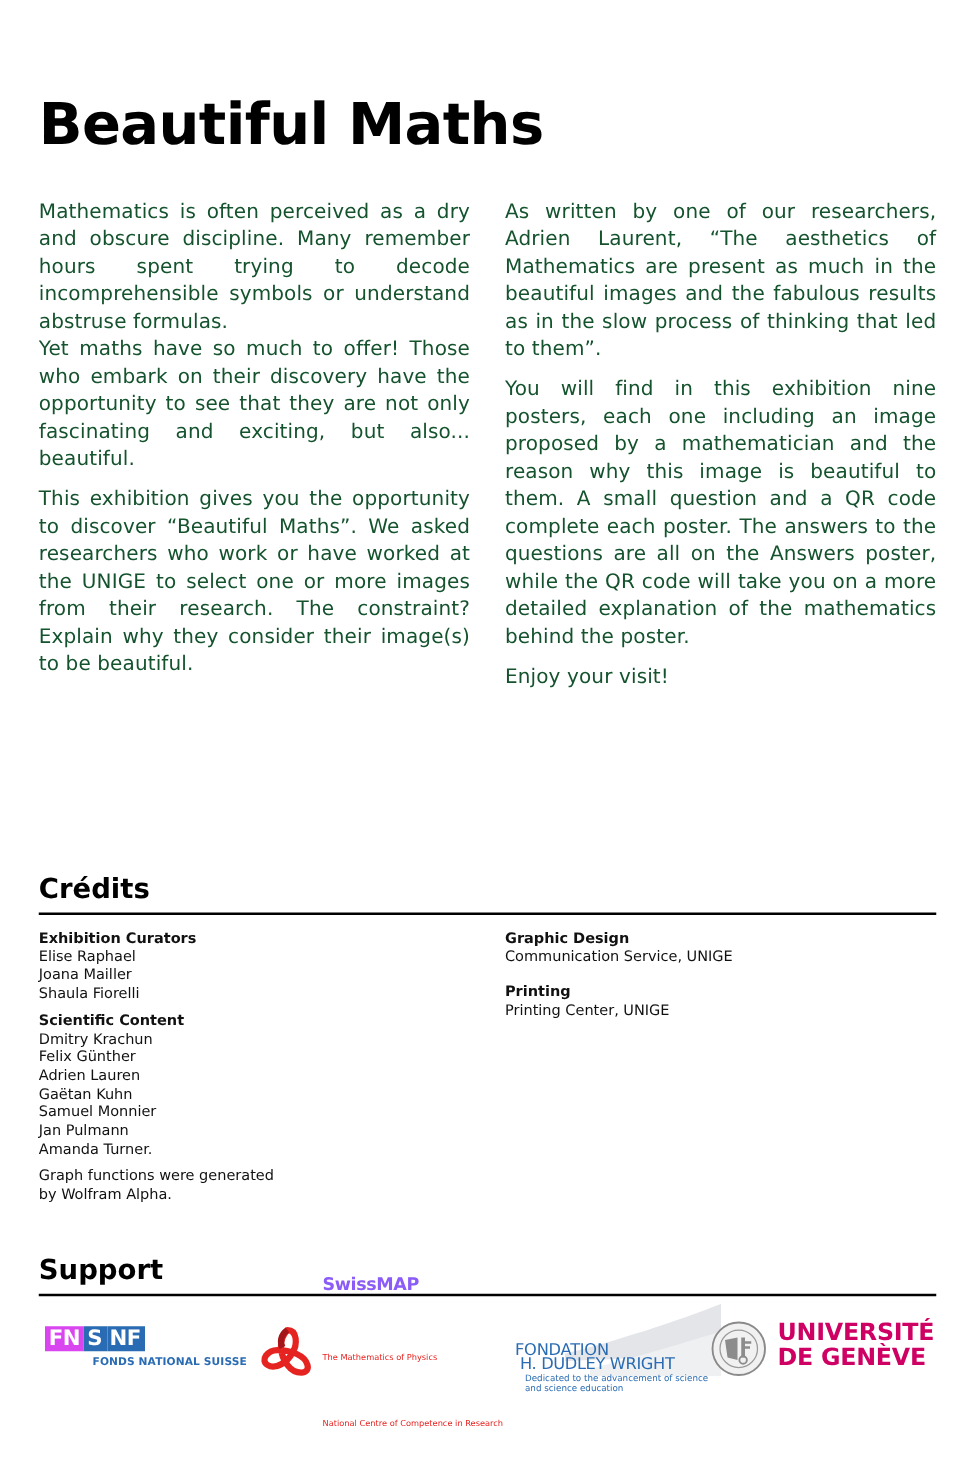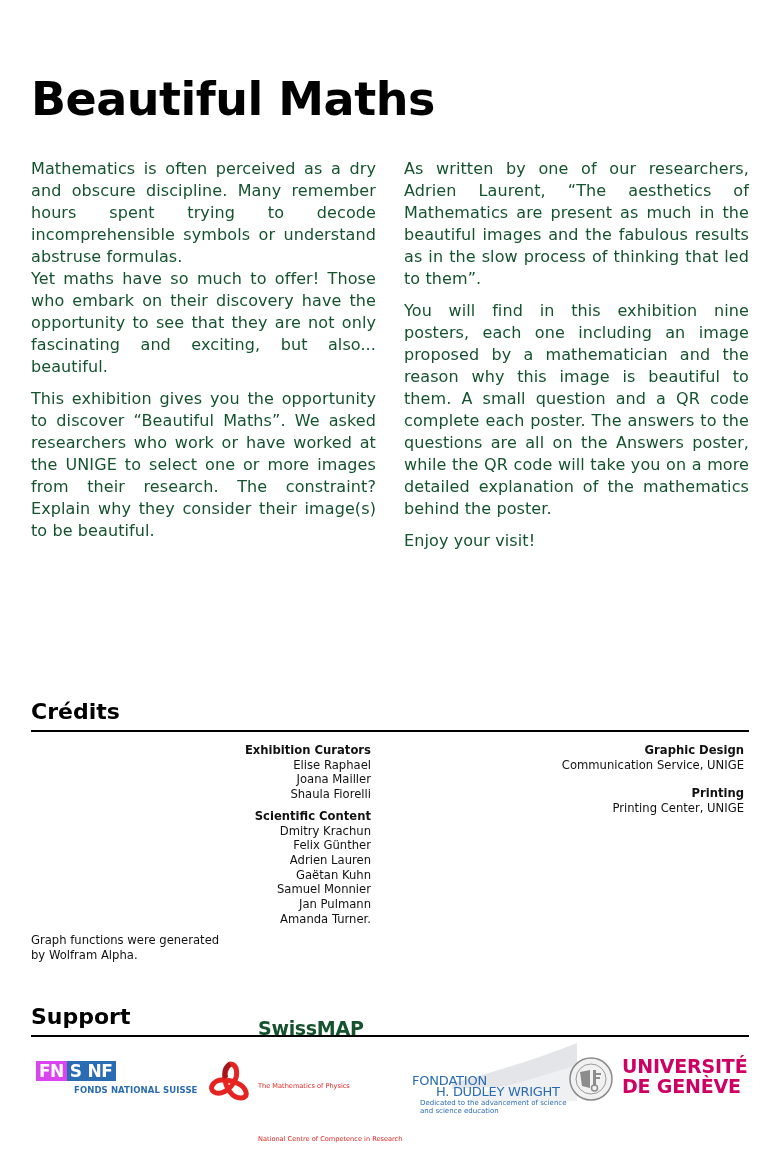--- a/index.html
+++ b/index.html
@@ -28,44 +28,44 @@
   }
   .rule {
     position: absolute; left: 31px; width: 718px; height: 2px; background: #000;
   }
   .credits-col {
     position: absolute; top: 743px; width: 340px;
     font-size: 11.6px; line-height: 14.7px; color: #111;
   }
   .credits-col.left { left: 31px; }
   .credits-col.right { left: 404px; }
-  .credit-group { margin-bottom: 7px; text-align: right; }
+  .credit-group { margin-bottom: 7px; }
   .credit-head { font-weight: bold; }
   .credit-note { margin-top: 0; }
 
   .logo { position: absolute; }
   
   .fns { left: 36px; top: 1061px; width: 150px; height: 40px; }
   .fns .blocks { display: flex; height: 20px; }
   .fns .gray { background: #d946ef; color: #fff; font-weight: bold; font-size: 17px; line-height: 20px; padding: 0 3px; letter-spacing: -0.5px; }
   .fns .blue { background: #2a6cb3; color: #fff; font-weight: bold; font-size: 17px; line-height: 20px; padding: 0 4px 0 2px; letter-spacing: -0.5px; }
   .fns .sub { margin-left: 38px; margin-top: 4px; font-size: 8.5px; font-weight: bold; color: #2a6cb3; letter-spacing: 0.1px; white-space: nowrap; }
 
   
   .swissmap { left: 208px; top: 1058px; width: 195px; height: 45px; display: flex; align-items: center; }
   .swissmap svg { width: 44px; height: 42px; flex: none; }
   .swissmap .txt { margin-left: 6px; }
-  .swissmap .name { color: #14532d; font-weight: bold; font-size: 19px; line-height: 20px; letter-spacing: -0.3px; }
+  .swissmap .name { color: #8b5cf6; font-weight: bold; font-size: 14px; line-height: 20px; letter-spacing: -0.3px; }
   .swissmap .line { color: #e52421; font-size: 6.6px; line-height: 9px; white-space: nowrap; margin-top: 44px; }
 
   
   .dudley { left: 412px; top: 1043px; width: 160px; height: 75px; }
   .dudley svg.swoosh { position: absolute; left: 40px; top: 0; width: 125px; height: 58px; }
   .dudley .t1 { position: absolute; left: 0; top: 31px; color: #2a6cb3; font-size: 13px; line-height: 13px; letter-spacing: -0.2px; }
-  .dudley .t2 { position: absolute; left: 24px; top: 42px; color: #2a6cb3; font-size: 13px; line-height: 13px; letter-spacing: -0.3px; white-space: nowrap; }
+  .dudley .t2 { position: absolute; left: 4px; top: 42px; color: #2a6cb3; font-size: 13px; line-height: 13px; letter-spacing: -0.3px; white-space: nowrap; }
   .dudley .t3 { position: absolute; left: 8px; top: 56px; color: #2a6cb3; font-size: 7px; line-height: 8px; white-space: nowrap; }
 
   
   .unige { left: 568px; top: 1056px; width: 165px; height: 50px; display: flex; align-items: flex-start; }
   .unige svg { width: 46px; height: 46px; flex: none; }
   .unige .name { margin-left: 8px; color: #cf0063; font-weight: bold; font-size: 19px; line-height: 20px; letter-spacing: -0.2px; white-space: nowrap; }
 </style>
 </head>
 <body>
 

